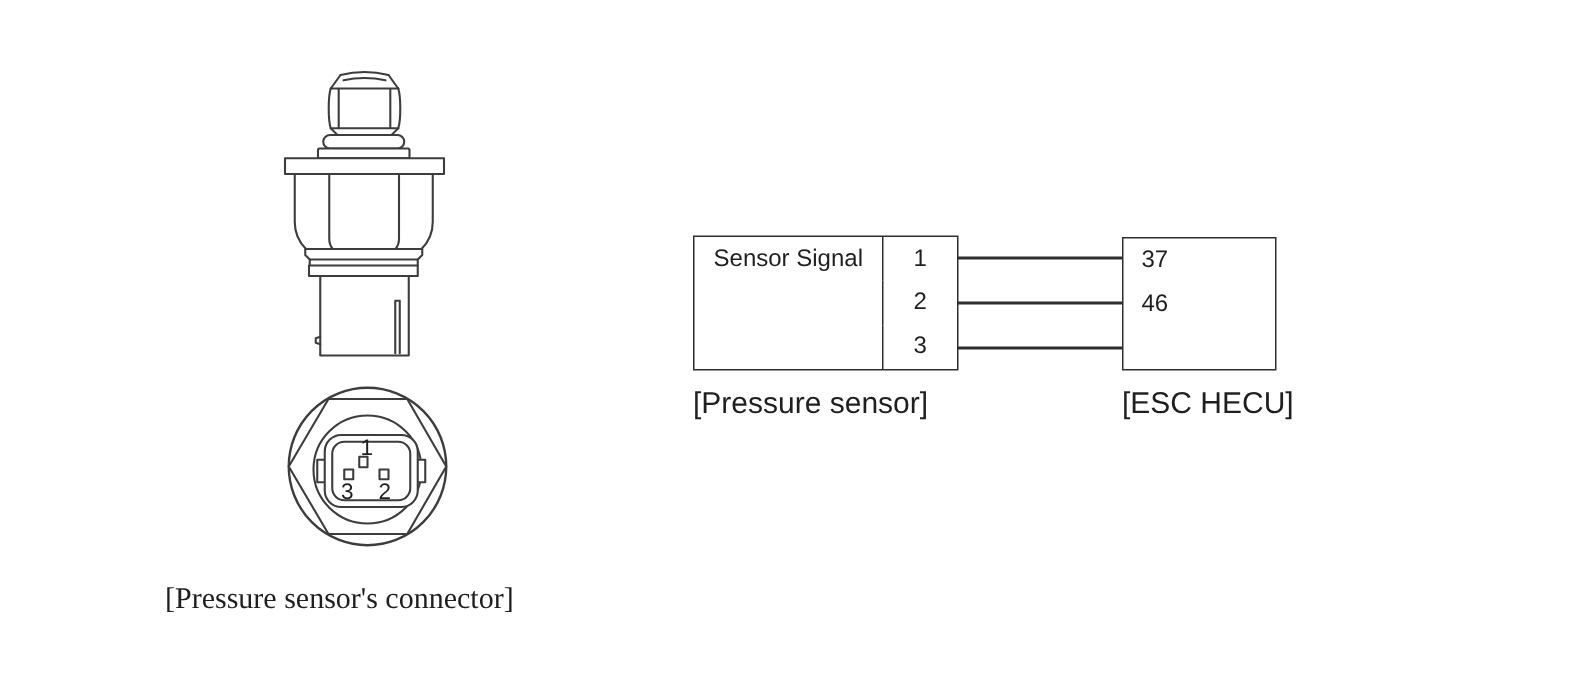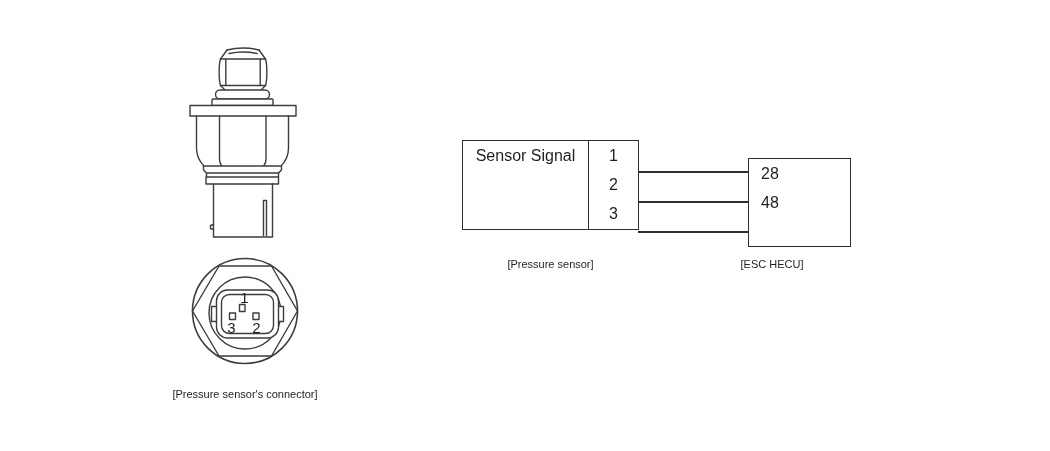--- a/index.html
+++ b/index.html
@@ -19,35 +19,35 @@
   }
   .art{position:absolute;left:0;top:0;}
   .stroke{fill:none;stroke:var(--line);stroke-width:1.4;stroke-linejoin:round;stroke-linecap:round;}
   .stroke-fill{fill:var(--background);stroke:var(--line);stroke-width:1.4;stroke-linejoin:round;}
   .pin-num{
     font-family:"Liberation Sans","DejaVu Sans",sans-serif;
     font-size:15px;fill:var(--text);text-anchor:middle;
   }
   .caption{
     position:absolute;
-    font-size:11px;
-    text-align:center;
+    font-size:20px;
+    text-align:left;
     color:var(--text);
     white-space:nowrap;
   }
   .box{
     position:absolute;
     border:1.5px solid var(--border);
     box-sizing:border-box;
     display:grid;
     grid-template-rows:repeat(3,1fr);
     font-size:16px;
   }
   .sensor-box{
-    left:462px;top:140px;width:177px;height:90px;
+    left:462px;top:157px;width:177px;height:90px;
     grid-template-columns:125px 1fr;
     text-align:center;
   }
   .sensor-box .sig{
     grid-column:1;
     display:flex;align-items:center;justify-content:center;
   }
   .sensor-box .pin{
     grid-column:2;
     border-left:1.5px solid var(--border);
@@ -125,34 +125,34 @@
       <rect class="stroke" x="239.5" y="304.5" width="5.5" height="7"></rect>
       <rect class="stroke" x="229.5" y="313" width="6" height="6.5"></rect>
       <rect class="stroke" x="253" y="313" width="6" height="6.5"></rect>
 
       <text class="pin-num" x="244.5" y="303">1</text>
       <text class="pin-num" x="231.5" y="332.5">3</text>
       <text class="pin-num" x="256.5" y="332.5">2</text>
     </g>
   </svg>
 
-  <div class="caption" style="left:110px;top:388px;width:270px;">[Pressure sensor's connector]</div>
+  <div class="caption" style="left:110px;top:388px;width:270px;font-family:Liberation Serif, serif;">[Pressure sensor's connector]</div>
 
   <div class="box sensor-box">
     <div class="sig r1">Sensor Signal</div>
     <div class="pin r1">1</div>
     <div class="pin r2">2</div>
     <div class="pin r3">3</div>
   </div>
 
   <div class="wire w1"></div>
   <div class="wire w2"></div>
   <div class="wire w3"></div>
 
   <div class="box hecu-box">
-    <div class="pin">28</div>
-    <div class="pin">48</div>
+    <div class="pin">37</div>
+    <div class="pin">46</div>
   </div>
 
   <div class="caption" style="left:462px;top:258px;width:177px;">[Pressure sensor]</div>
-  <div class="caption" style="left:698px;top:258px;width:148px;">[ESC HECU]</div>
+  <div class="caption" style="left:748px;top:258px;width:148px;">[ESC HECU]</div>
 
 </div>
 
 </body></html>

